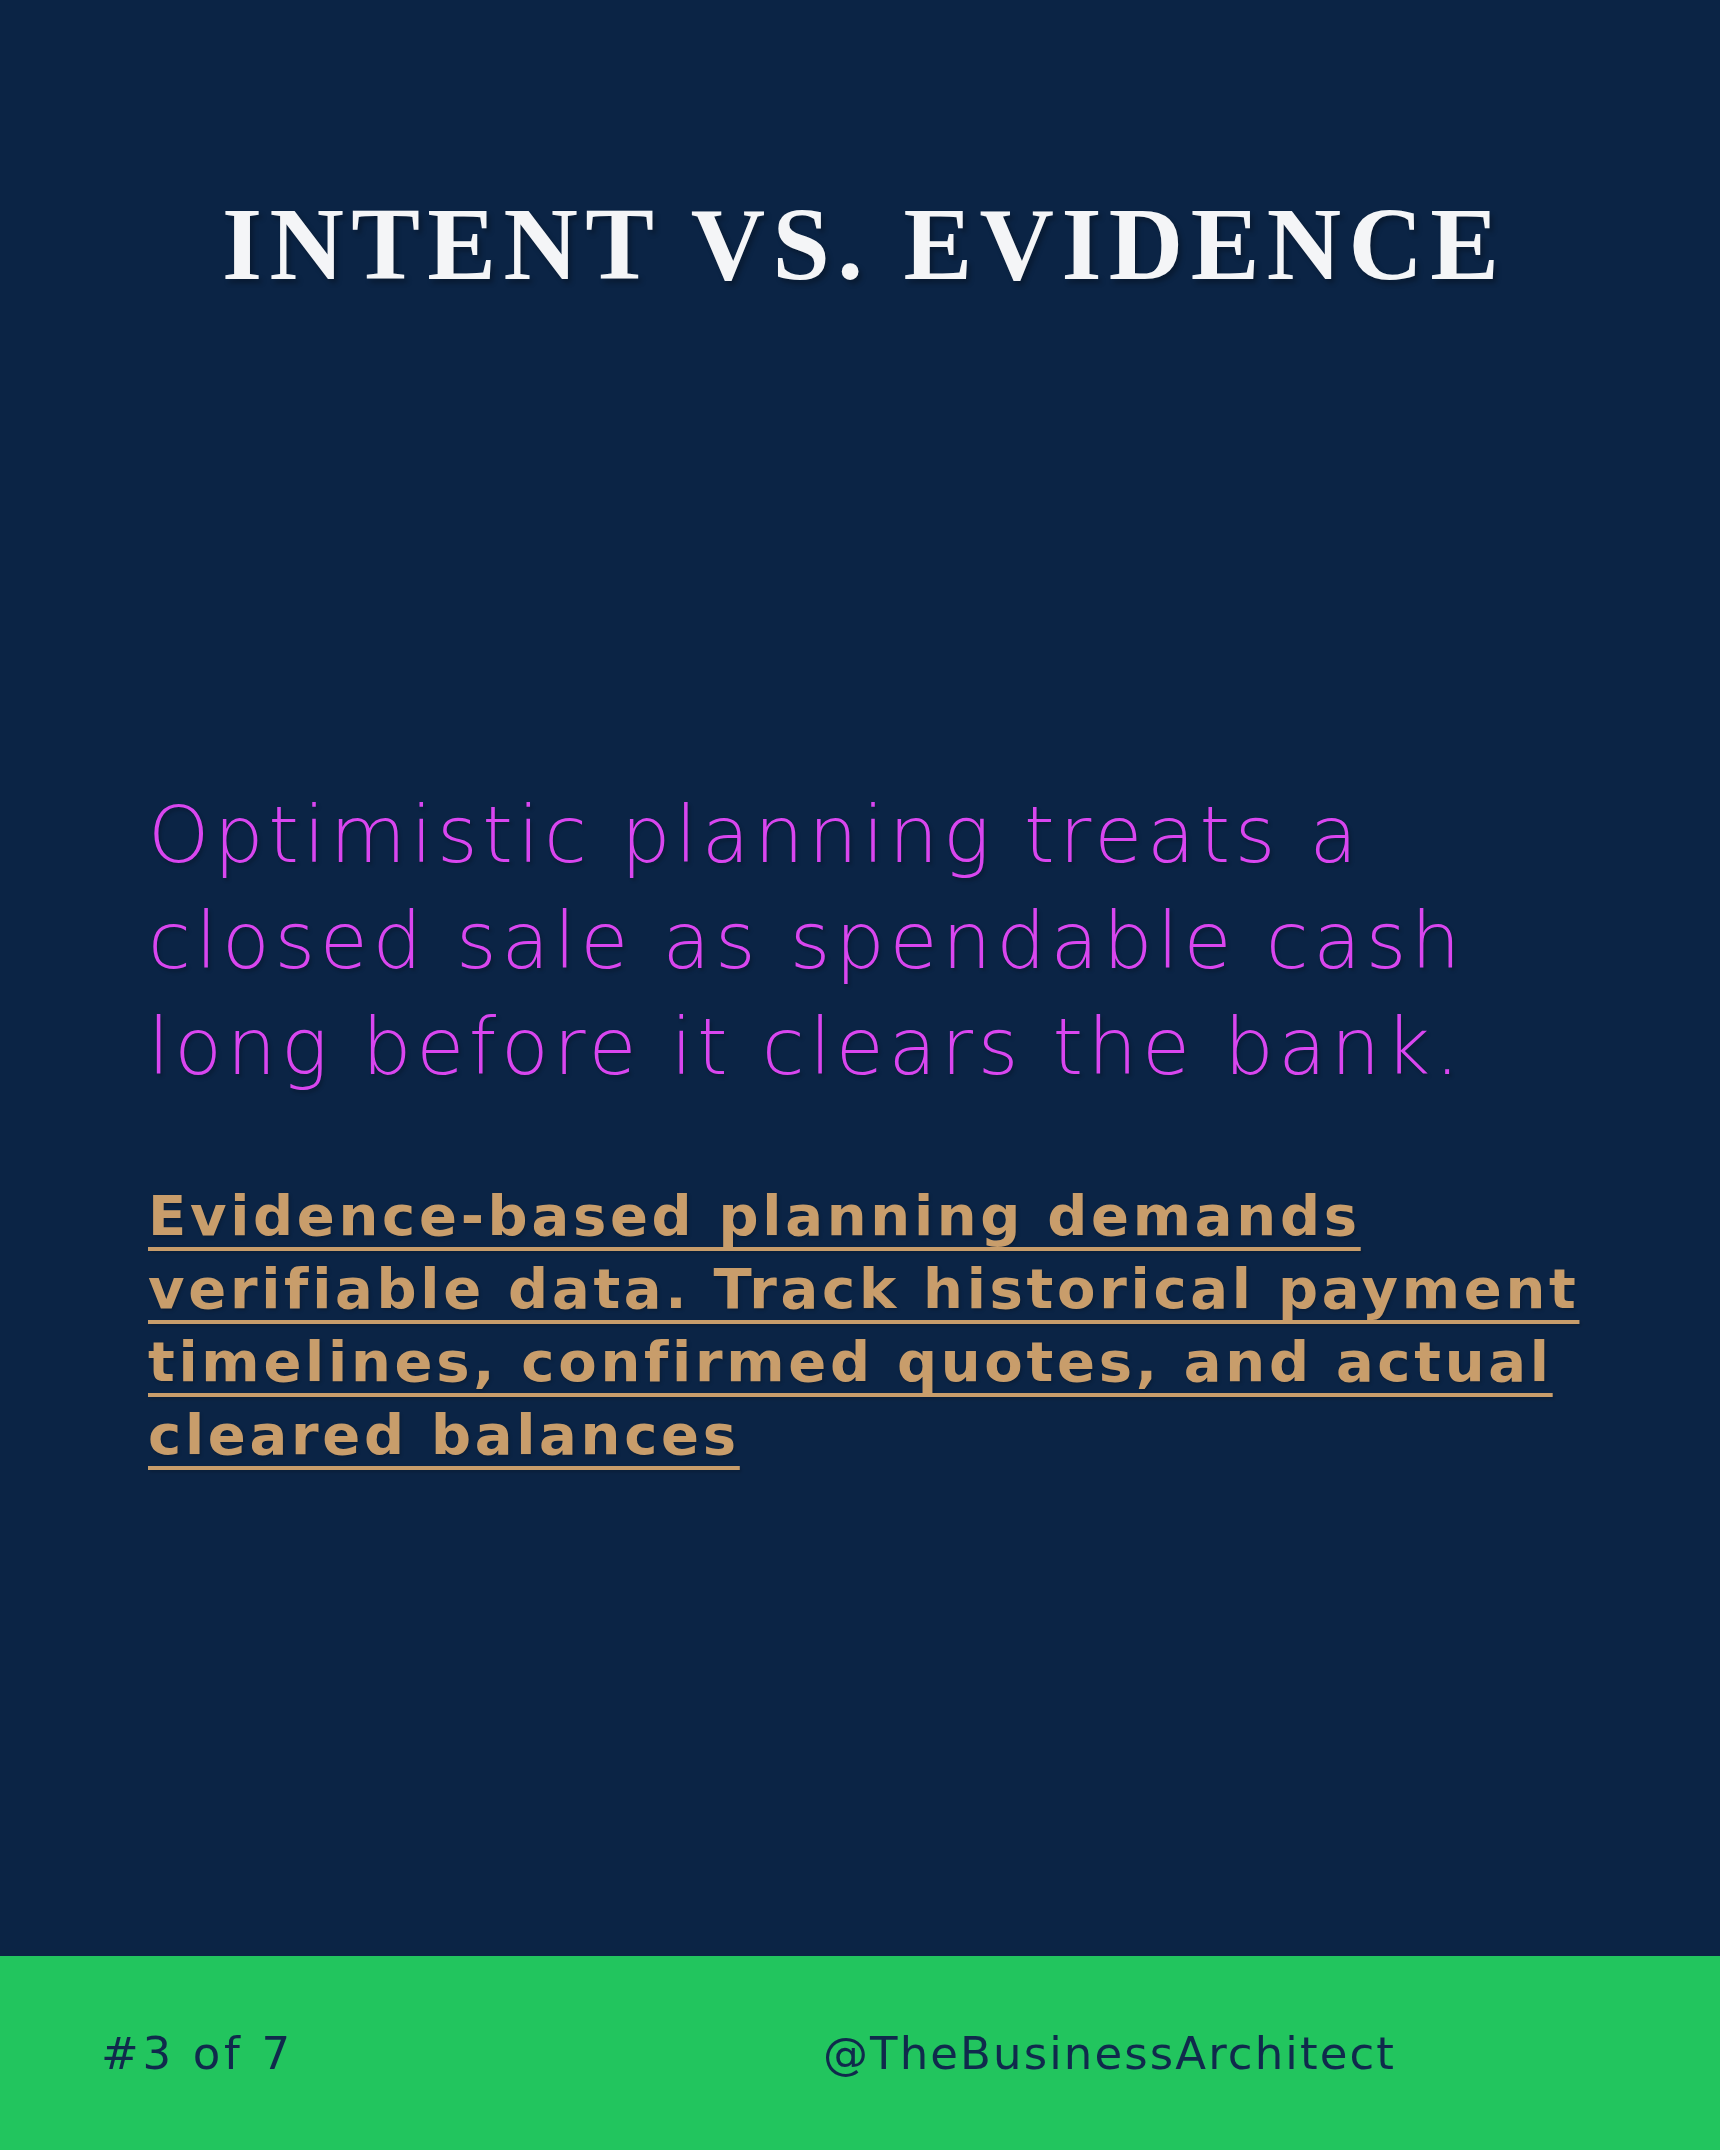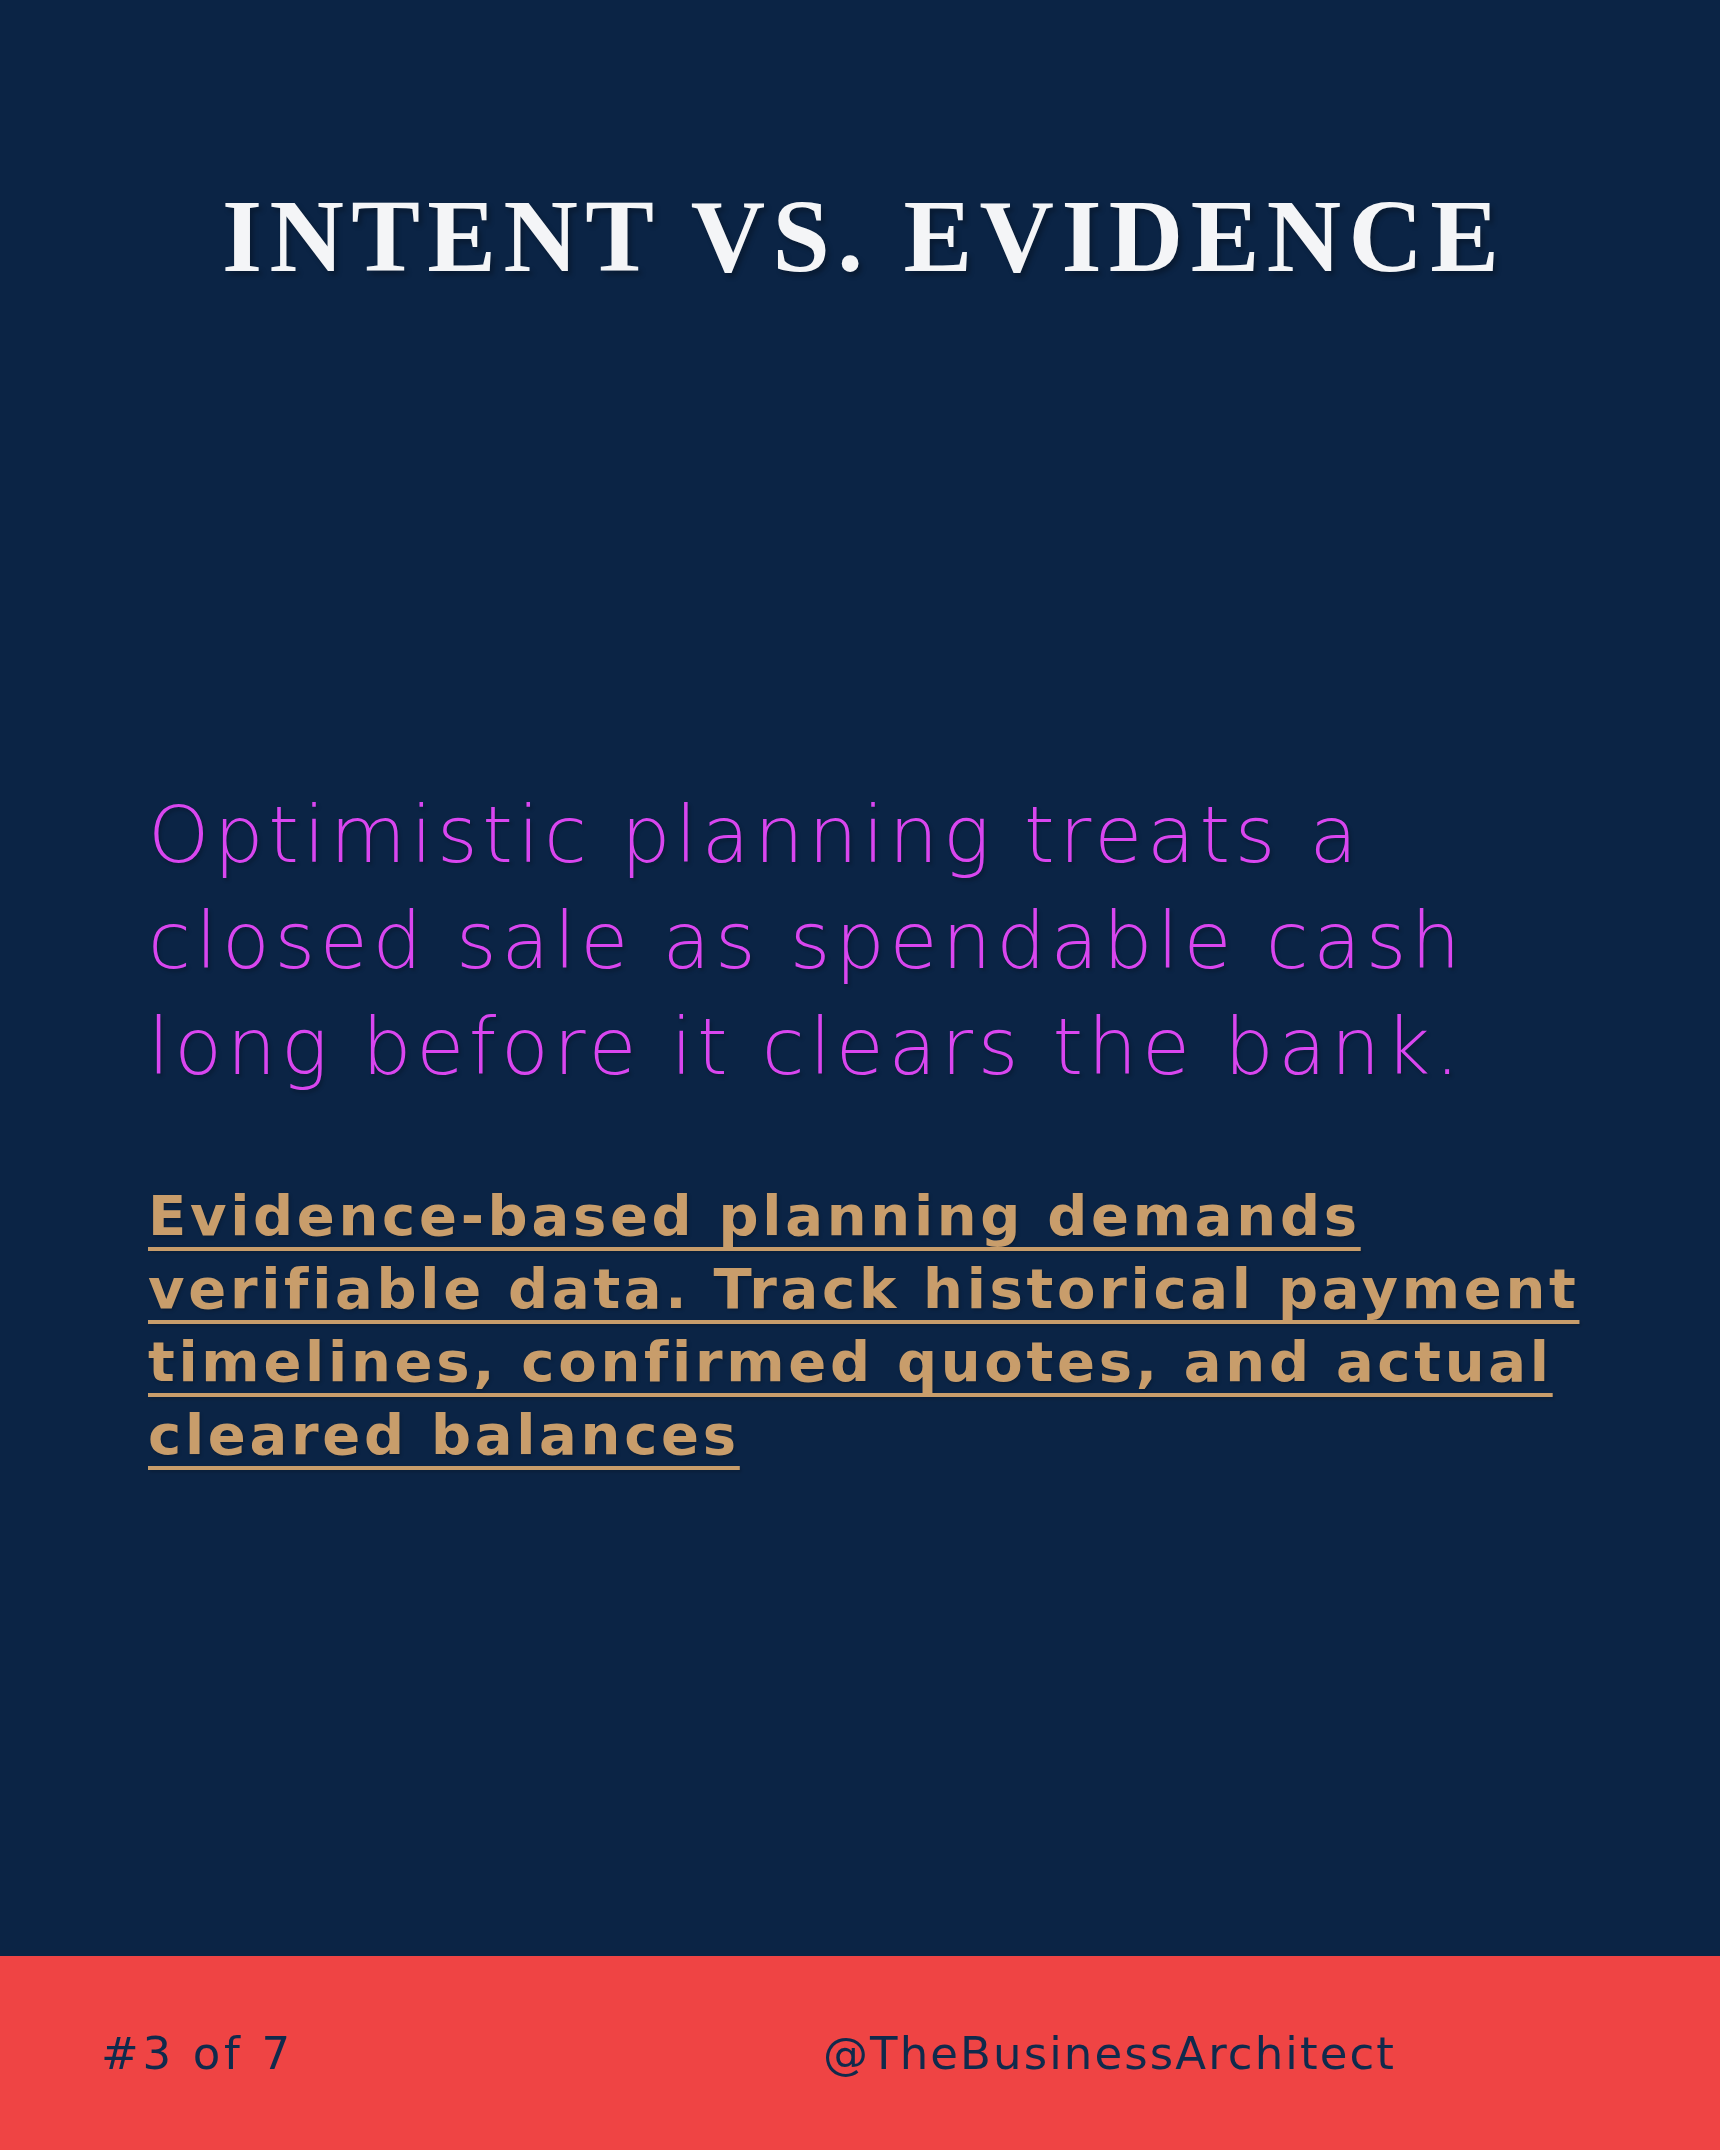--- a/index.html
+++ b/index.html
@@ -26,21 +26,21 @@
     top: 0;
     width: 1721px;
     height: 1956px;
     background: #0b2445;
   }
 
   
   .title {
     position: absolute;
     left: 0;
-    top: 116px;
+    top: 124px;
     width: 1721px;
     text-align: center;
     font-family: "Liberation Serif", "DejaVu Serif", serif;
     font-weight: 700;
     font-size: 103px;
     line-height: 1.0;
     letter-spacing: 7.4px;
     color: #f4f5f7;
     text-indent: 7.4px;
     text-shadow: 3.2px 4.2px 5.3px rgba(0,0,0,0.28);
@@ -81,21 +81,21 @@
     text-shadow: 1.6px 2.1px 3.2px rgba(0,0,0,0.18);
   }
 
   
   .footer {
     position: absolute;
     left: 0;
     top: 1956px;
     width: 1721px;
     height: 194px;
-    background: #ef4444;
+    background: #22c55e;
   }
   .footer-inner {
     position: absolute;
     left: 0; top: 0; right: 0; bottom: 0;
     display: flex;
     align-items: center;
   }
   .page-counter {
     position: absolute;
     left: 101px;

